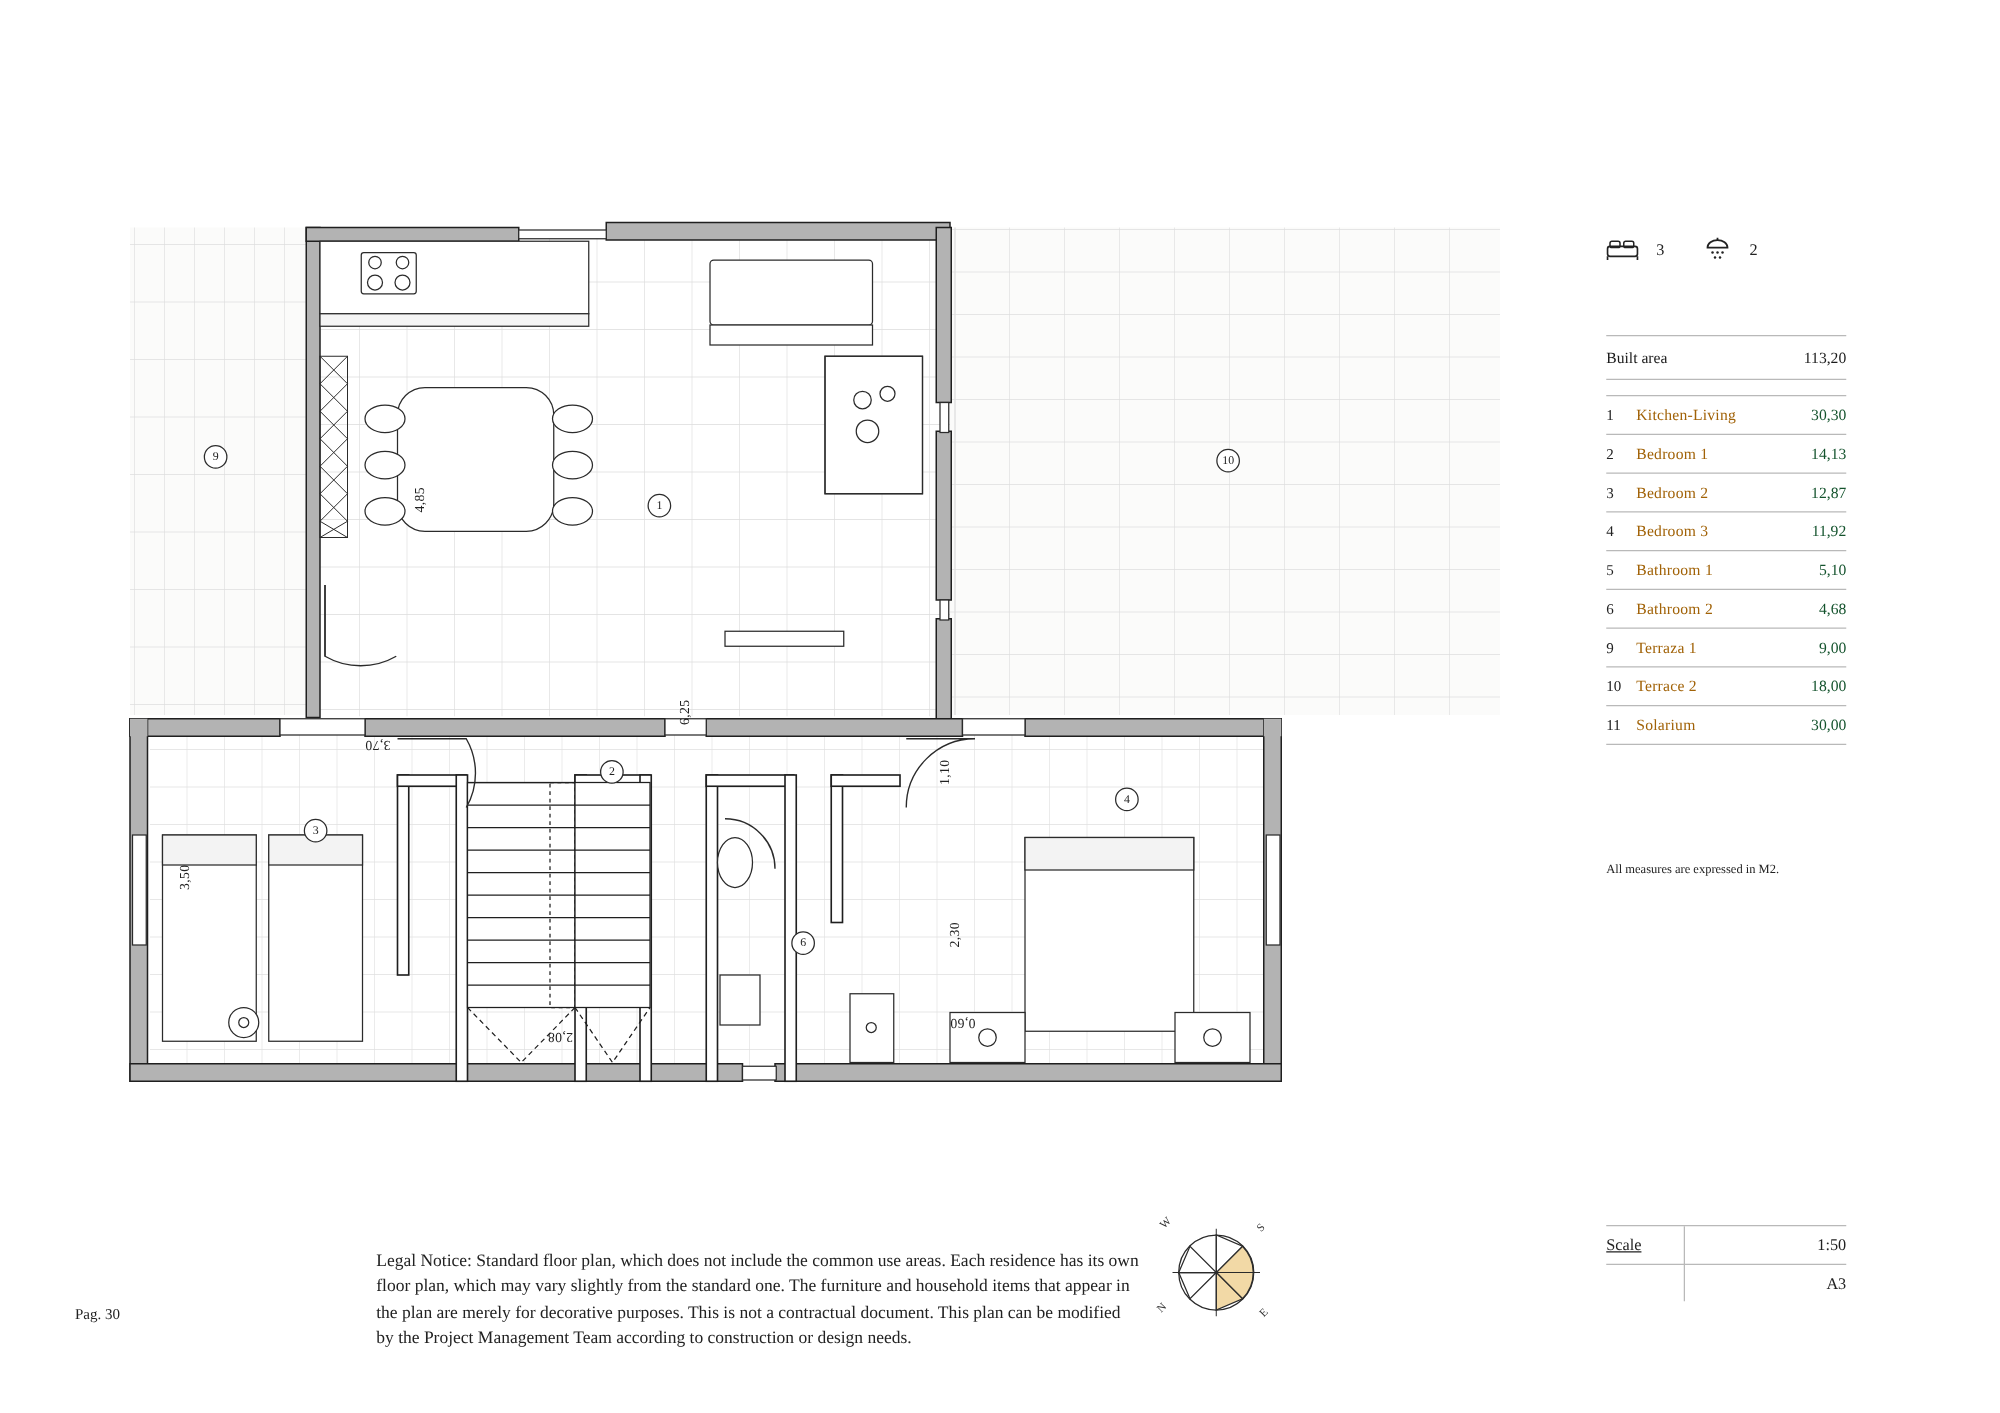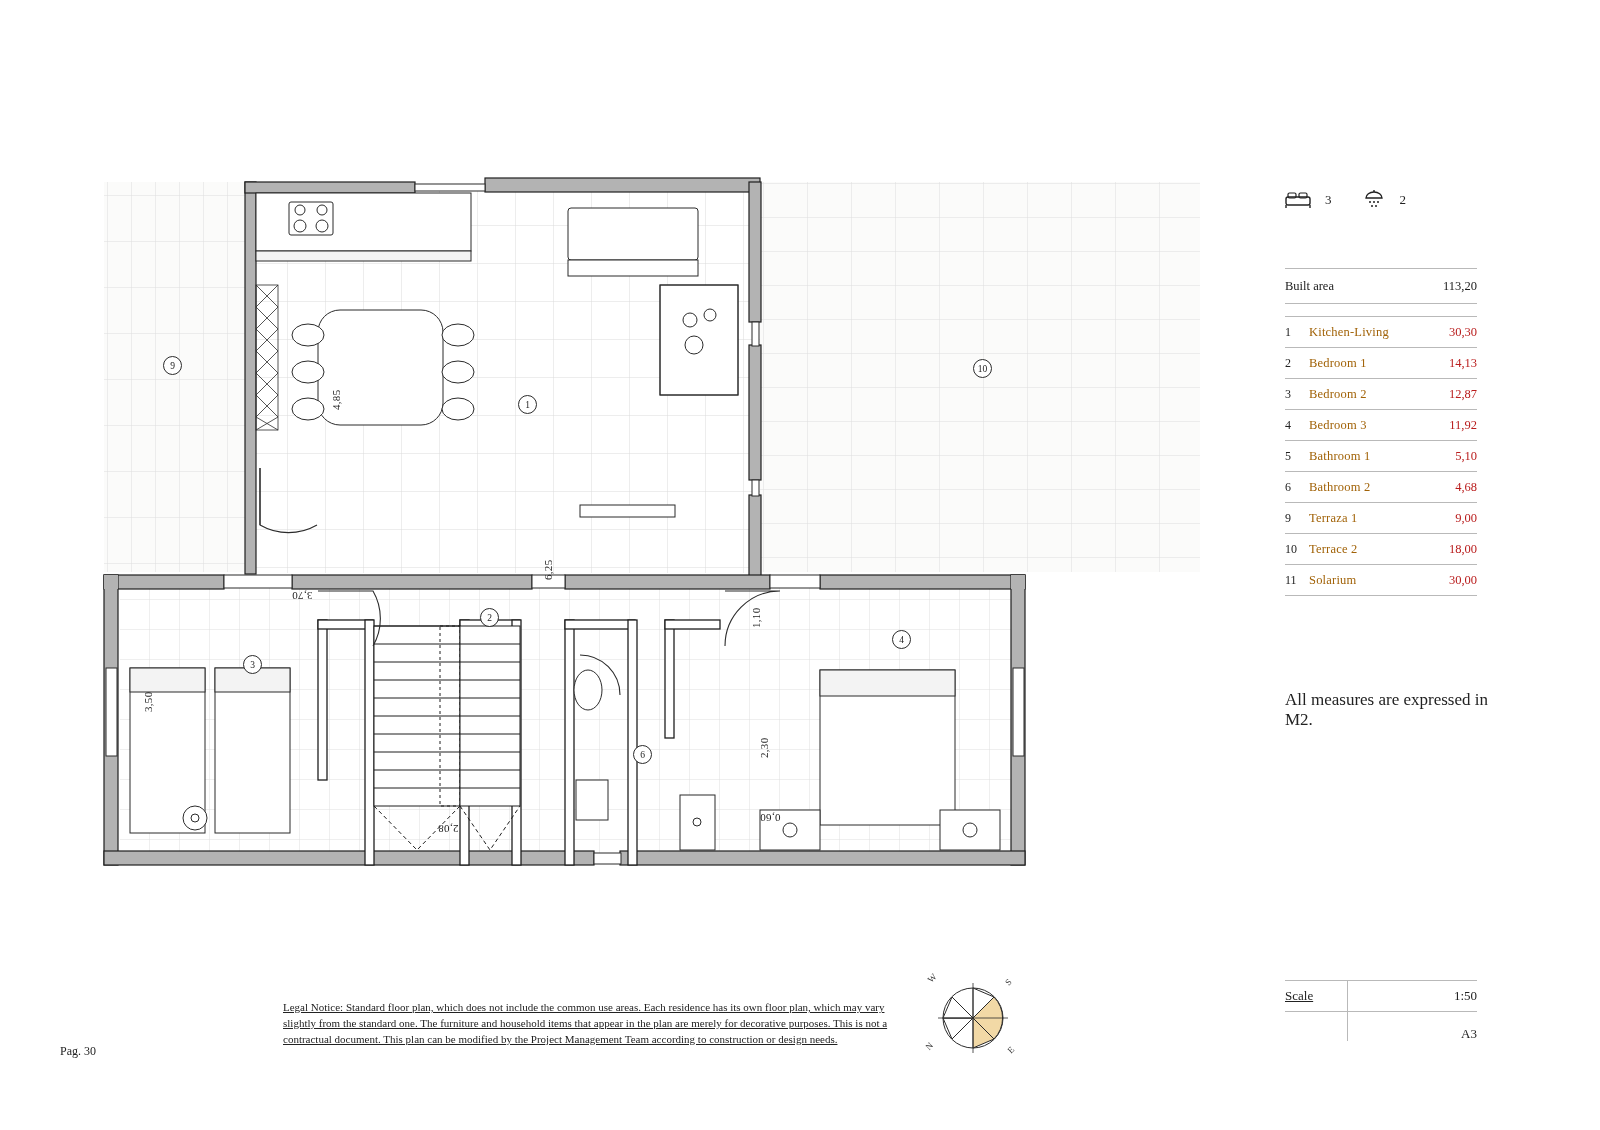--- a/index.html
+++ b/index.html
@@ -16,39 +16,39 @@
   
   .panel{position:absolute;left:1285px;top:180px;width:200px;}
   .icons-row{display:flex;align-items:center;gap:0;height:40px;}
   .icon-num{font-size:13px;margin-left:14px;margin-right:30px;color:#222;}
   .bed-ico svg, .shower-ico svg{display:block;}
 
   .tbl{position:absolute;left:1285px;top:268px;width:192px;font-size:12.5px;}
   .trow{display:flex;align-items:center;border-top:1px solid #b9b9b9;height:30px;}
   .trow .num{width:24px;text-align:left;color:#222;font-size:12px;}
   .trow .nm{flex:1;color:#a16207;letter-spacing:.2px;}
-  .trow .val{text-align:right;color:#b91c1c;}
+  .trow .val{text-align:right;color:#14532d;}
   .built{border-top:1px solid #b9b9b9;border-bottom:1px solid #b9b9b9;height:34px;display:flex;align-items:center;gap:40px;}
   .built .nm{flex:1;}
   .built .val{text-align:right;}
   .tbl-end{border-top:1px solid #b9b9b9;}
-  .note{position:absolute;left:1285px;top:690px;width:230px;font-size:17px;color:#222;}
+  .note{position:absolute;left:1285px;top:690px;width:230px;font-size:10px;color:#222;}
 
   
   .scale-wrap{position:absolute;left:1285px;top:980px;width:192px;font-size:13px;color:#222;}
   .scale-line{border-top:1px solid #b9b9b9;}
   .scale-row{display:flex;align-items:center;height:30px;position:relative;}
   .scale-row .lbl{width:60px;text-decoration:underline;}
   .scale-row .vsep{position:absolute;left:62px;top:0;bottom:-30px;width:1px;background:#b9b9b9;}
   .scale-row .val{flex:1;text-align:right;}
-  .scale-row2{display:flex;align-items:flex-end;height:30px;position:relative;border-top:1px solid #b9b9b9;}
+  .scale-row2{display:flex;align-items:center;height:30px;position:relative;border-top:1px solid #b9b9b9;}
   .scale-row2 .val{flex:1;text-align:right;}
 
   
-  .legal{position:absolute;left:283px;top:1000px;width:610px;font-size:11px;line-height:1.45;color:#222;text-decoration:underline;}
+  .legal{position:absolute;left:301px;top:1000px;width:610px;font-size:14px;line-height:1.45;color:#222;}
   .pag{position:absolute;left:60px;top:1044px;font-size:12px;color:#222;}
 
   
   .compass{position:absolute;left:930px;top:975px;width:86px;height:86px;}
   .compass .lbl{position:absolute;font-size:9px;color:#333;}
 
   
   .plan{position:absolute;left:60px;top:150px;width:1180px;height:740px;}
   .plan svg{display:block;}
   .rnum{

